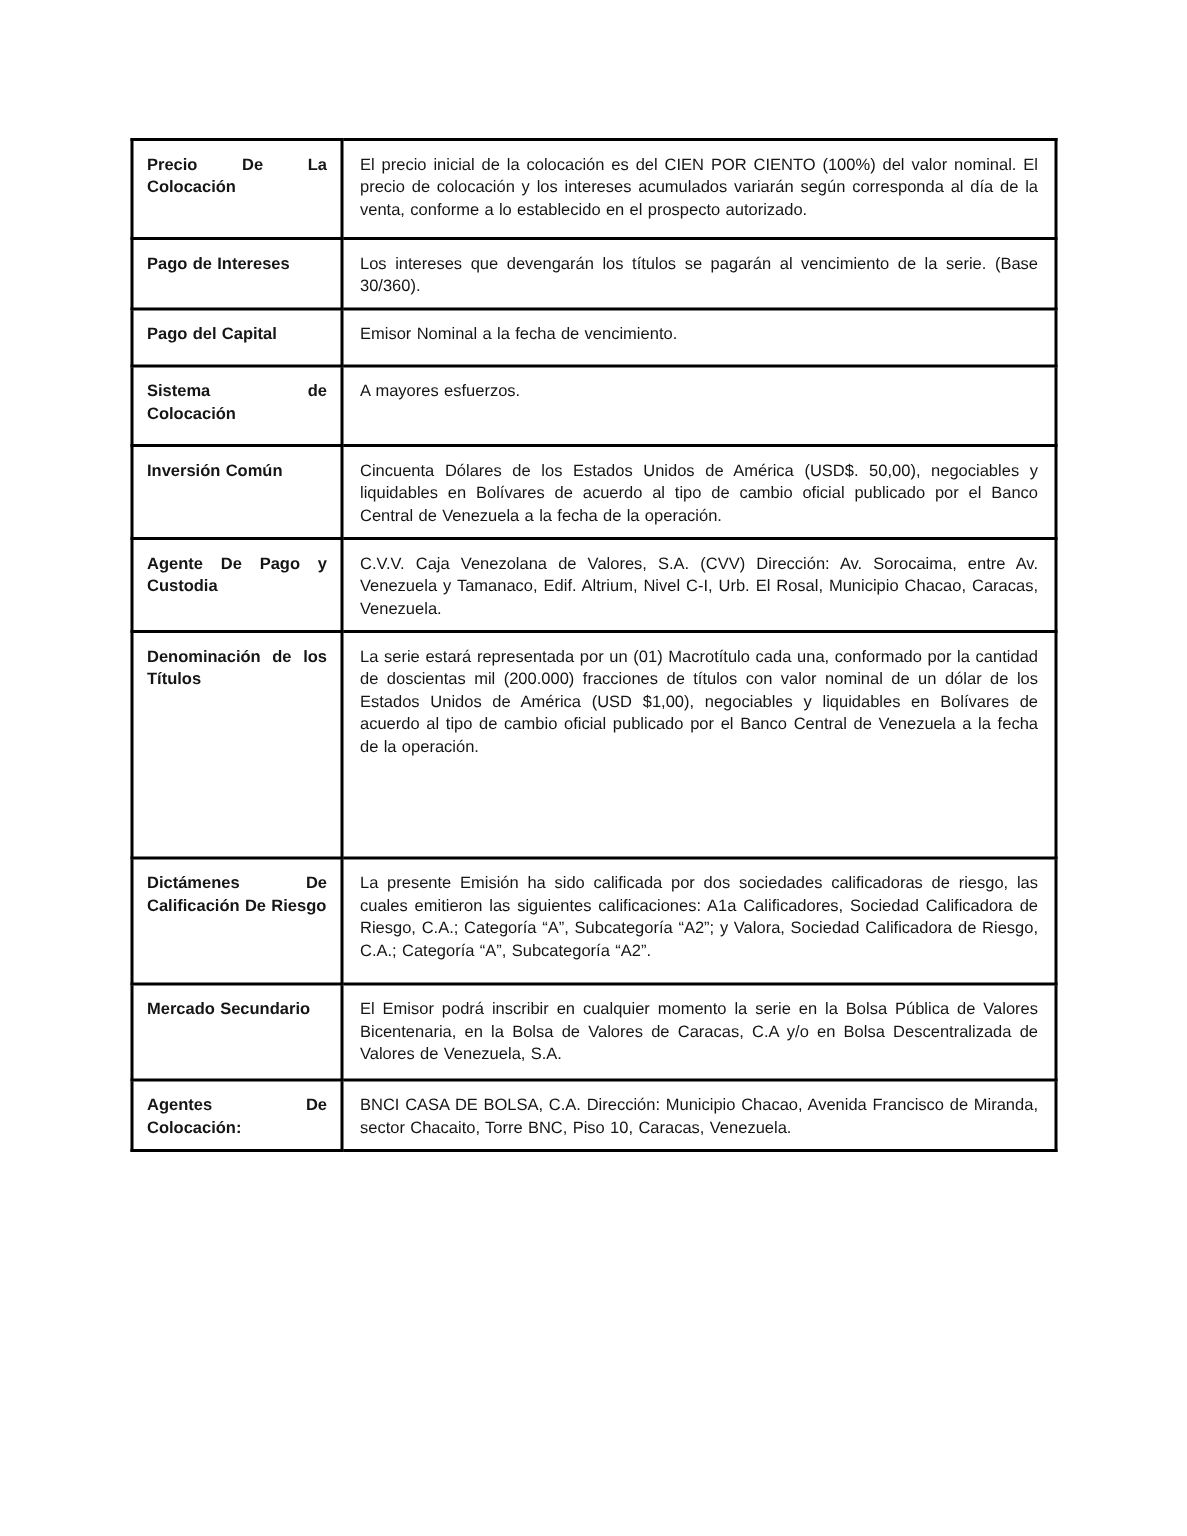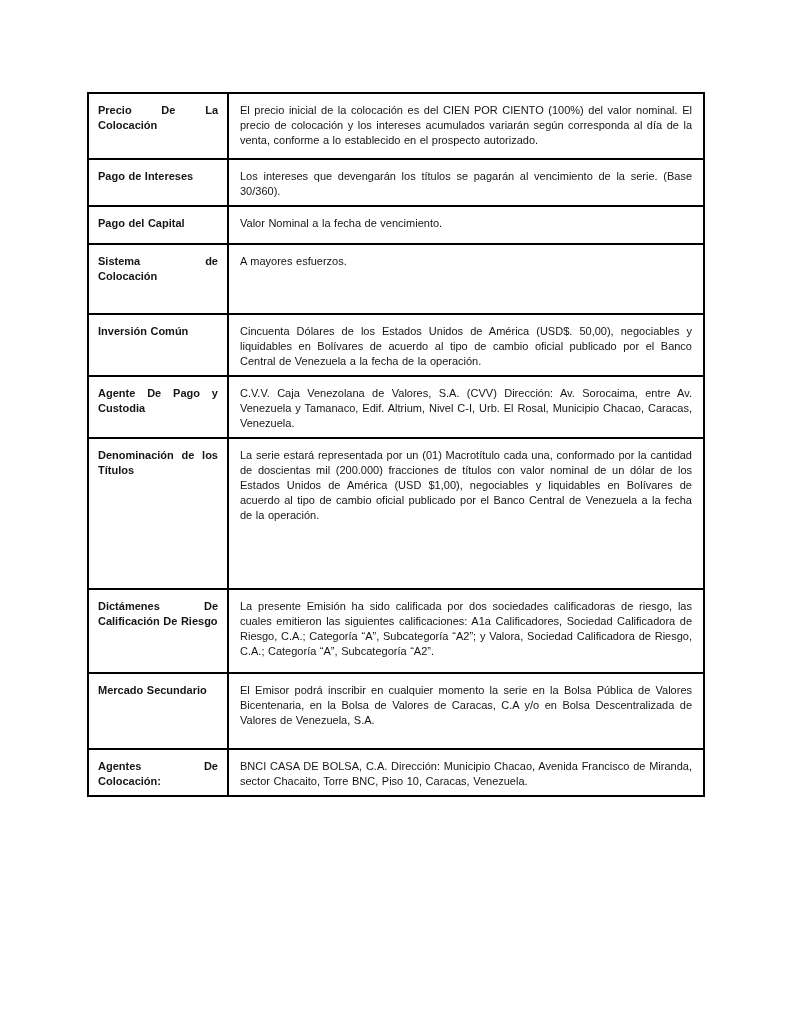--- a/index.html
+++ b/index.html
@@ -41,46 +41,46 @@
     font-weight: bold;
     padding: 9px 9px 4px 9px;
   }
   td.cell-text {
     padding: 9px 11px 6px 11px;
   }
   
   tr.r0  { height: 66px; }
   tr.r1  { height: 44px; margin-top: 30px; }
   tr.r2  { height: 38px; }
-  tr.r3  { height: 70px; }
+  tr.r3  { height: 53px; }
   tr.r4  { height: 59px; }
   tr.r5  { height: 56px; }
   tr.r6  { height: 63px; }
   tr.r7  { height: 151px; }
   tr.r8  { height: 84px; margin-left: 33px; }
-  tr.r9  { height: 76px; }
+  tr.r9  { height: 64px; }
   tr.r10 { height: 32px; }
 </style>
 </head>
 <body>
 
 <div class="page">
   <table class="terms">
     <tbody>
       <tr class="r0">
         <td class="cell-label">Precio De La Colocación</td>
         <td class="cell-text">El precio inicial de la colocación es del CIEN POR CIENTO (100%) del valor nominal. El precio de colocación y los intereses acumulados variarán según corresponda al día de la venta, conforme a lo establecido en el prospecto autorizado.</td>
       </tr>
       <tr class="r1">
         <td class="cell-label">Pago de Intereses</td>
         <td class="cell-text">Los intereses que devengarán los títulos se pagarán al vencimiento de la serie. (Base 30/360).</td>
       </tr>
       <tr class="r2">
         <td class="cell-label">Pago del Capital</td>
-        <td class="cell-text">Valor Nominal a la fecha de vencimiento.</td>
+        <td class="cell-text">Emisor Nominal a la fecha de vencimiento.</td>
       </tr>
       <tr class="r3">
         <td class="cell-label">Sistema de Colocación</td>
         <td class="cell-text">A mayores esfuerzos.</td>
       </tr>
       <tr class="r4">
         <td class="cell-label">Inversión Común</td>
         <td class="cell-text">Cincuenta Dólares de los Estados Unidos de América (USD$. 50,00), negociables y liquidables en Bolívares de acuerdo al tipo de cambio oficial publicado por el Banco Central de Venezuela a la fecha de la operación.</td>
       </tr>
       <tr class="r5">

